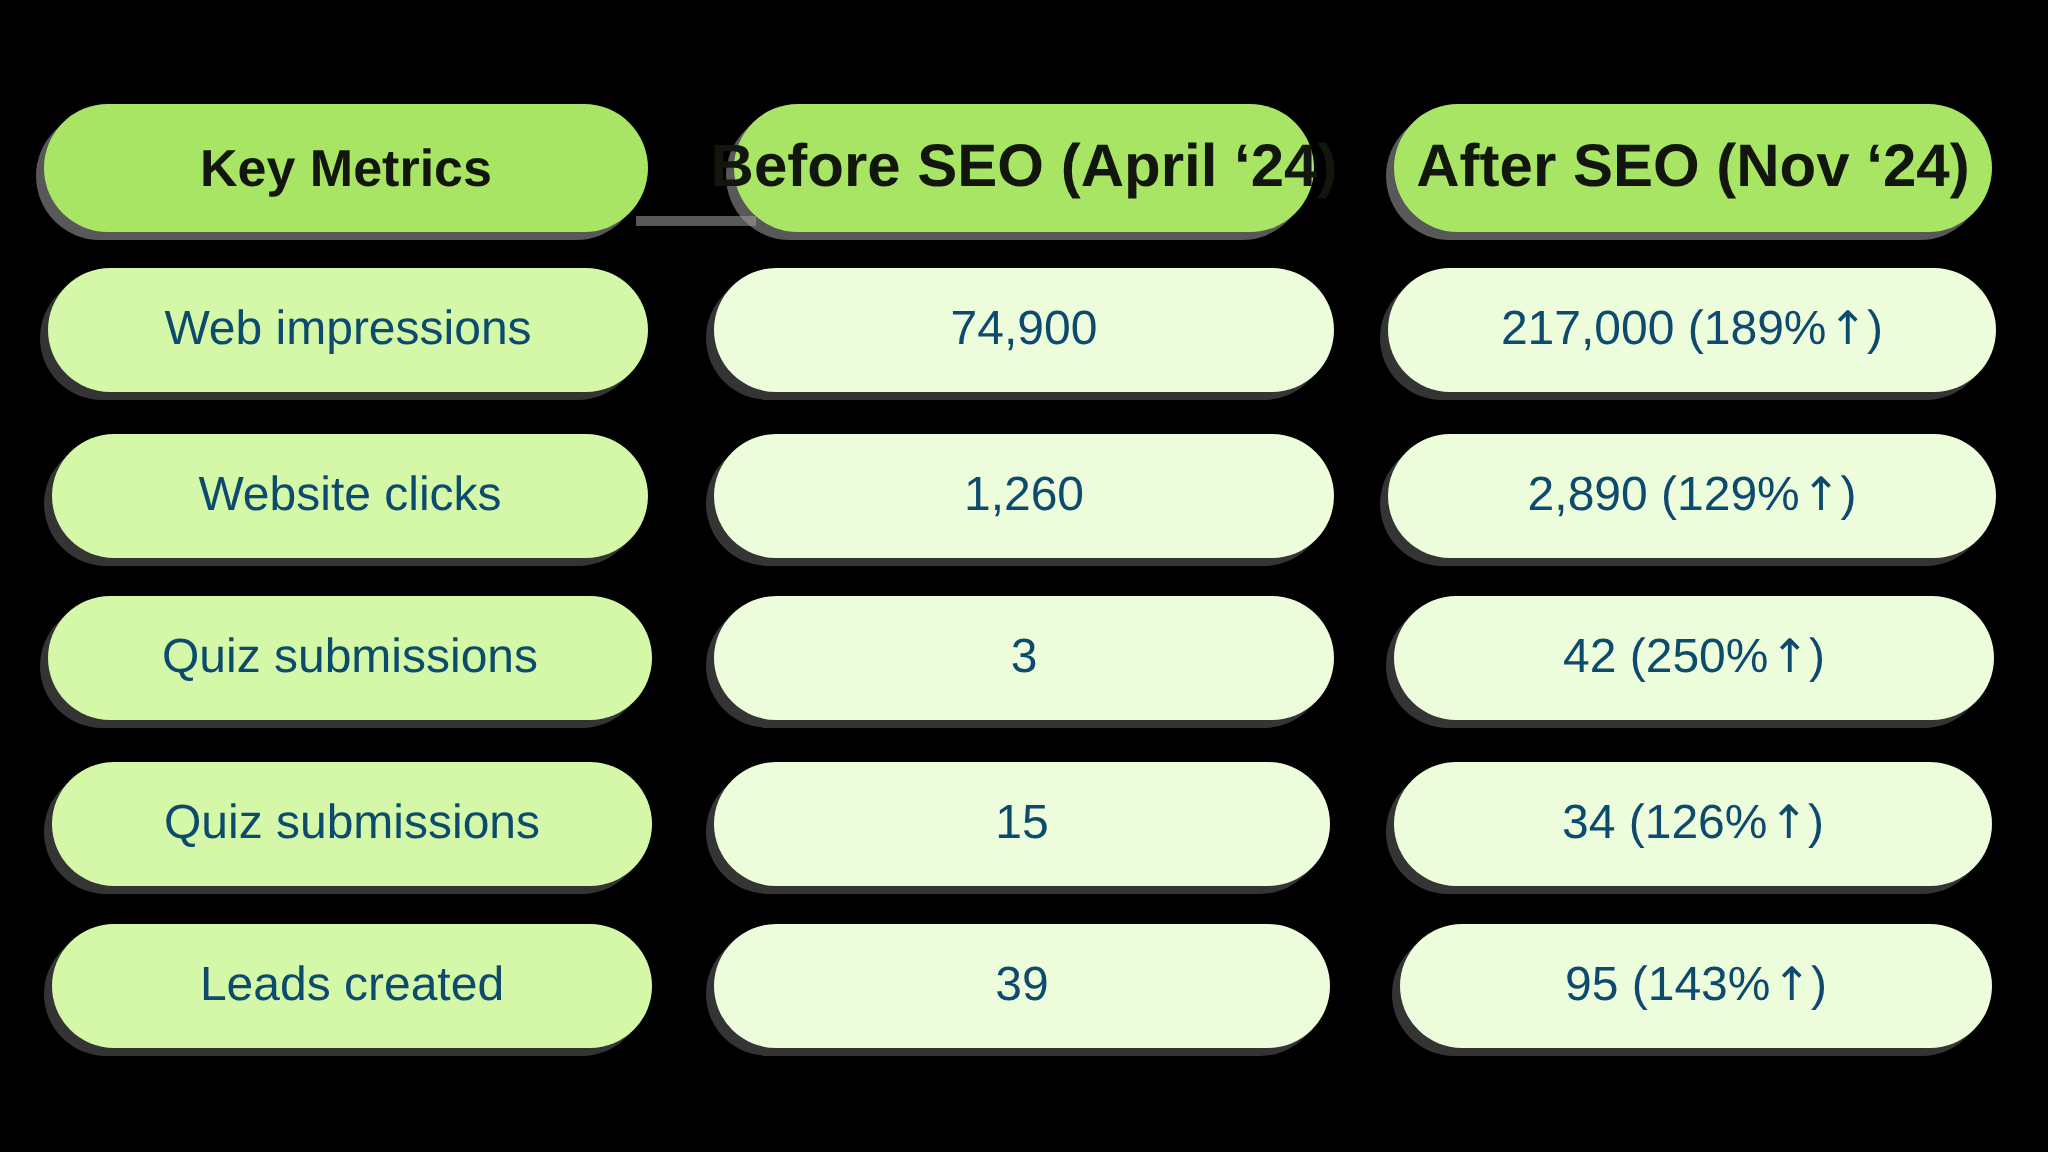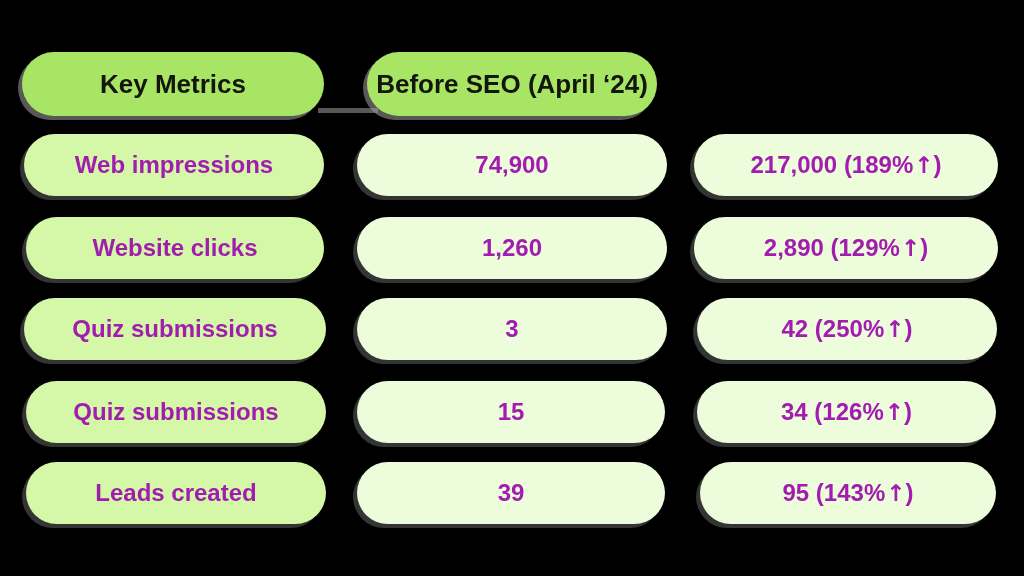--- a/index.html
+++ b/index.html
@@ -40,33 +40,33 @@
     border-radius: 40px;
     text-align: center;
     white-space: nowrap;
     line-height: 1;
   }
 
   
   .pill.header {
     height: 64px;
     background: #a9e565;
-    font-size: 26px;
+    font-size: 30px;
     font-weight: bold;
     color: #12160d;
     box-shadow: -4px 4px 0 0 rgba(160,160,160,0.55);
   }
   .pill.header.hdr-metrics { font-size: 26px; }
 
   
   .pill.body {
     height: 62px;
     font-size: 24px;
-    font-weight: bold;
-    color: #a21caf;
+    font-weight: normal;
+    color: #0c4a6e;
     box-shadow: -4px 4px 0 0 rgba(150,150,150,0.35);
   }
   .pill.body.col-left   { background: #d4f8a7; }
   .pill.body.col-mid    { background: #edfcdb; }
   .pill.body.col-right  { background: #edfcdb; }
 
   .arrow {
     font-family: "DejaVu Sans", sans-serif;
     font-size: 23px;
     padding-left: 1px;
@@ -89,20 +89,23 @@
     <div class="hdr-gap-shadow" style="left:318px; top:108px; width:60px;"></div>
 
     <div class="pill header hdr-metrics" style="left:22px; top:52px; width:302px;">
       <span>Key Metrics</span>
     </div>
 
     <div class="pill header" style="left:367px; top:52px; width:290px;">
       <span>Before SEO (April ‘24)</span>
     </div>
 
+    <div class="pill header" style="left:697px; top:52px; width:299px;">
+      <span>After SEO (Nov ‘24)</span>
+    </div>
 
     <div class="pill body col-left" style="left:24px; top:134px; width:300px;">
       <span>Web impressions</span>
     </div>
     <div class="pill body col-mid" style="left:357px; top:134px; width:310px;">
       <span>74,900</span>
     </div>
     <div class="pill body col-right" style="left:694px; top:134px; width:304px;">
       <span>217,000 (189% </span>
         <span class="arrow">↑</span>

